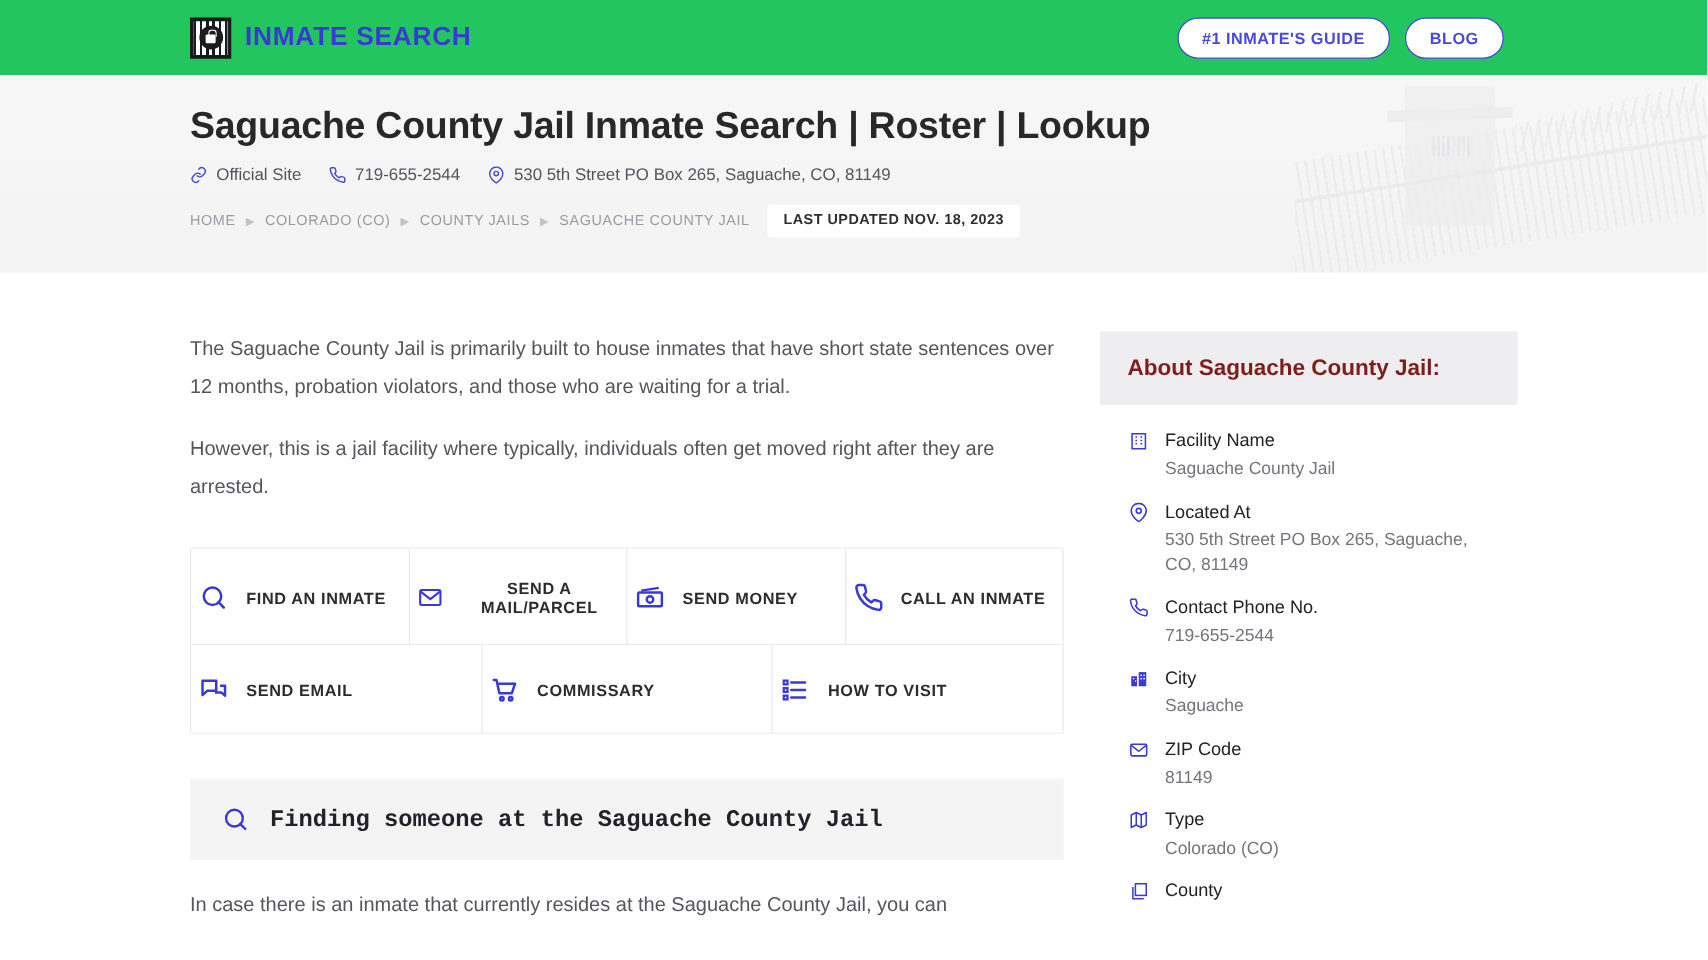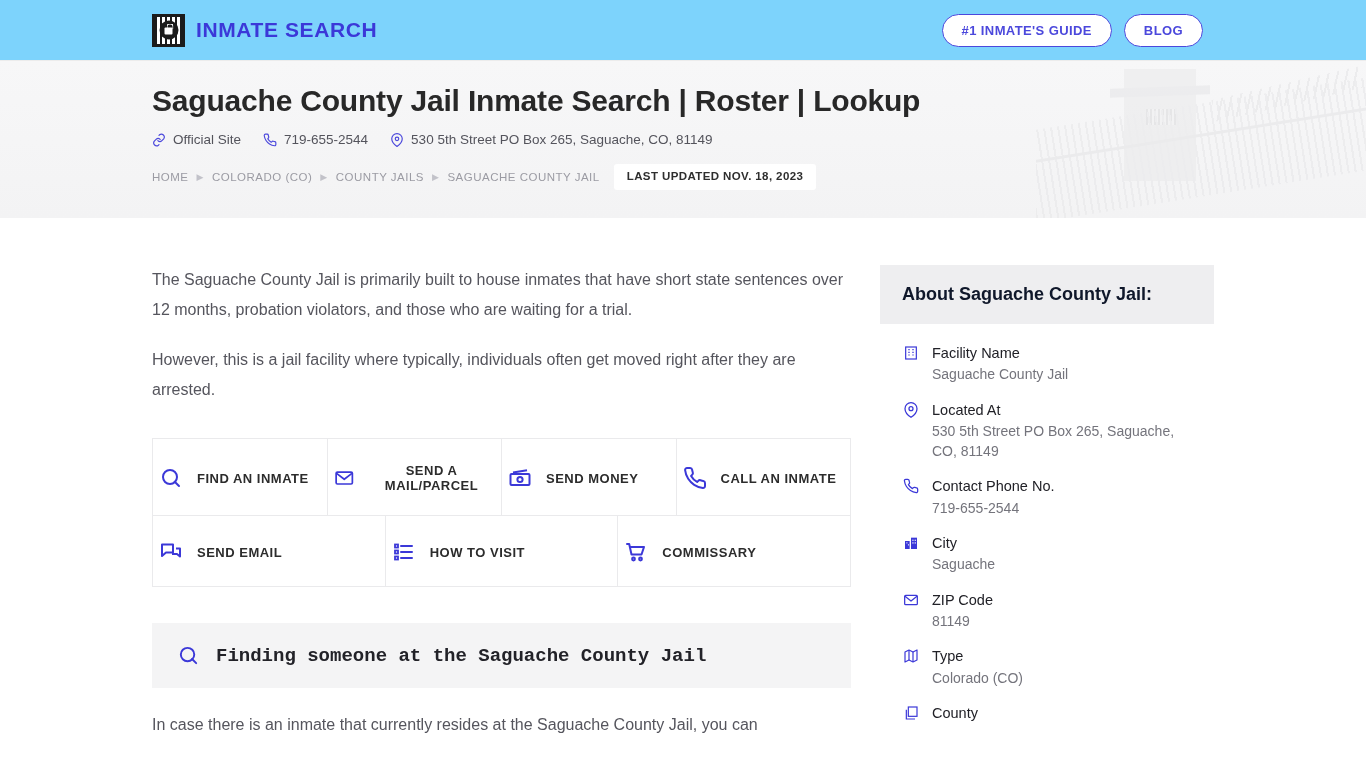--- a/index.html
+++ b/index.html
@@ -8,21 +8,21 @@
     font-family: "Liberation Sans", sans-serif;
     background: #ffffff;
     overflow: hidden;
     color: #303030;
   }
 
   
   .site-header {
     position: relative;
     height: 61px;
-    background: #7dd3fc;
+    background: #22c55e;
     border-bottom: 1px solid #ececec;
     display: flex;
     padding: 0 163px 0 152px;
   }
   .brand { display: flex; align-items: center; gap: 11px; }
   .brand-mark {
     width: 33px; height: 33px;
     position: relative;
     background: #1b1b1b;
     flex: none;
@@ -181,21 +181,21 @@
   }
   .section-bar h2 { font-size: 19px; font-weight: bold; color: #222228; }
 
   .after-bar { margin-top: 22px; font-size: 16px; line-height: 1.85; color: #55555d; }
 
   
   .about-card { background: #ffffff; }
   .about-head {
     background: #eeeef0; padding: 19px 22px;
   }
-  .about-head h3 { font-size: 18px; font-weight: bold; color: #0f172a; }
+  .about-head h3 { font-size: 18px; font-weight: bold; color: #7f1d1d; }
   .about-body { padding: 19px 22px 0; }
   .fact { display: flex; gap: 12px; margin-bottom: 15px; }
   .fact-ico { width: 18px; flex: none; padding-top: 2px; display: flex; justify-content: center; }
   .fact-label { font-size: 14.5px; color: #212127; line-height: 1.4; }
   .fact-value { font-size: 14px; color: #74747c; line-height: 1.45; margin-top: 1px; }
 </style>
 </head>
 <body>
 
 <header class="site-header">
@@ -309,36 +309,36 @@
       <div class="action-row">
         <div class="action-cell">
           <svg width="24" height="24" viewBox="0 0 24 24" fill="none" stroke="#3b38d8" stroke-width="2" stroke-linejoin="round">
             <path d="M3 4.5h11v8H7l-4 3.5z"></path>
               <path d="M17 8.5h4v8l-3-2.5h-5"></path>
           </svg>
           <span class="action-label">SEND EMAIL</span>
         </div>
 
         <div class="action-cell">
+          <svg width="24" height="24" viewBox="0 0 24 24" fill="none" stroke="#3b38d8" stroke-width="2" stroke-linecap="round" stroke-linejoin="round">
+            <path d="M3 4h2.2l2.3 10.5h10L20 7H6"></path>
+              <circle cx="9.5" cy="19" r="1.4"></circle>
+              <circle cx="16.5" cy="19" r="1.4"></circle>
+          </svg>
+          <span class="action-label">COMMISSARY</span>
+        </div>
+
+        <div class="action-cell">
           <svg width="24" height="24" viewBox="0 0 24 24" fill="none" stroke="#3b38d8" stroke-width="2" stroke-linecap="round">
             <path d="M9 6h11M9 12h11M9 18h11"></path>
             <rect x="3" y="4.5" width="3" height="3" stroke-width="1.8"></rect>
             <rect x="3" y="10.5" width="3" height="3" stroke-width="1.8"></rect>
             <rect x="3" y="16.5" width="3" height="3" stroke-width="1.8"></rect>
           </svg>
           <span class="action-label">HOW TO VISIT</span>
-        </div>
-
-        <div class="action-cell">
-          <svg width="24" height="24" viewBox="0 0 24 24" fill="none" stroke="#3b38d8" stroke-width="2" stroke-linecap="round" stroke-linejoin="round">
-            <path d="M3 4h2.2l2.3 10.5h10L20 7H6"></path>
-              <circle cx="9.5" cy="19" r="1.4"></circle>
-              <circle cx="16.5" cy="19" r="1.4"></circle>
-          </svg>
-          <span class="action-label">COMMISSARY</span>
         </div>
       </div>
     </div>
 
     <div class="section-bar">
       <svg width="23" height="23" viewBox="0 0 24 24" fill="none" stroke="#3b38d8" stroke-width="2" stroke-linecap="round">
         <circle cx="11" cy="11" r="7"></circle>
           <path d="M20 20l-4.3-4.3"></path>
       </svg>
       <h2>Finding someone at the Saguache County Jail</h2>

